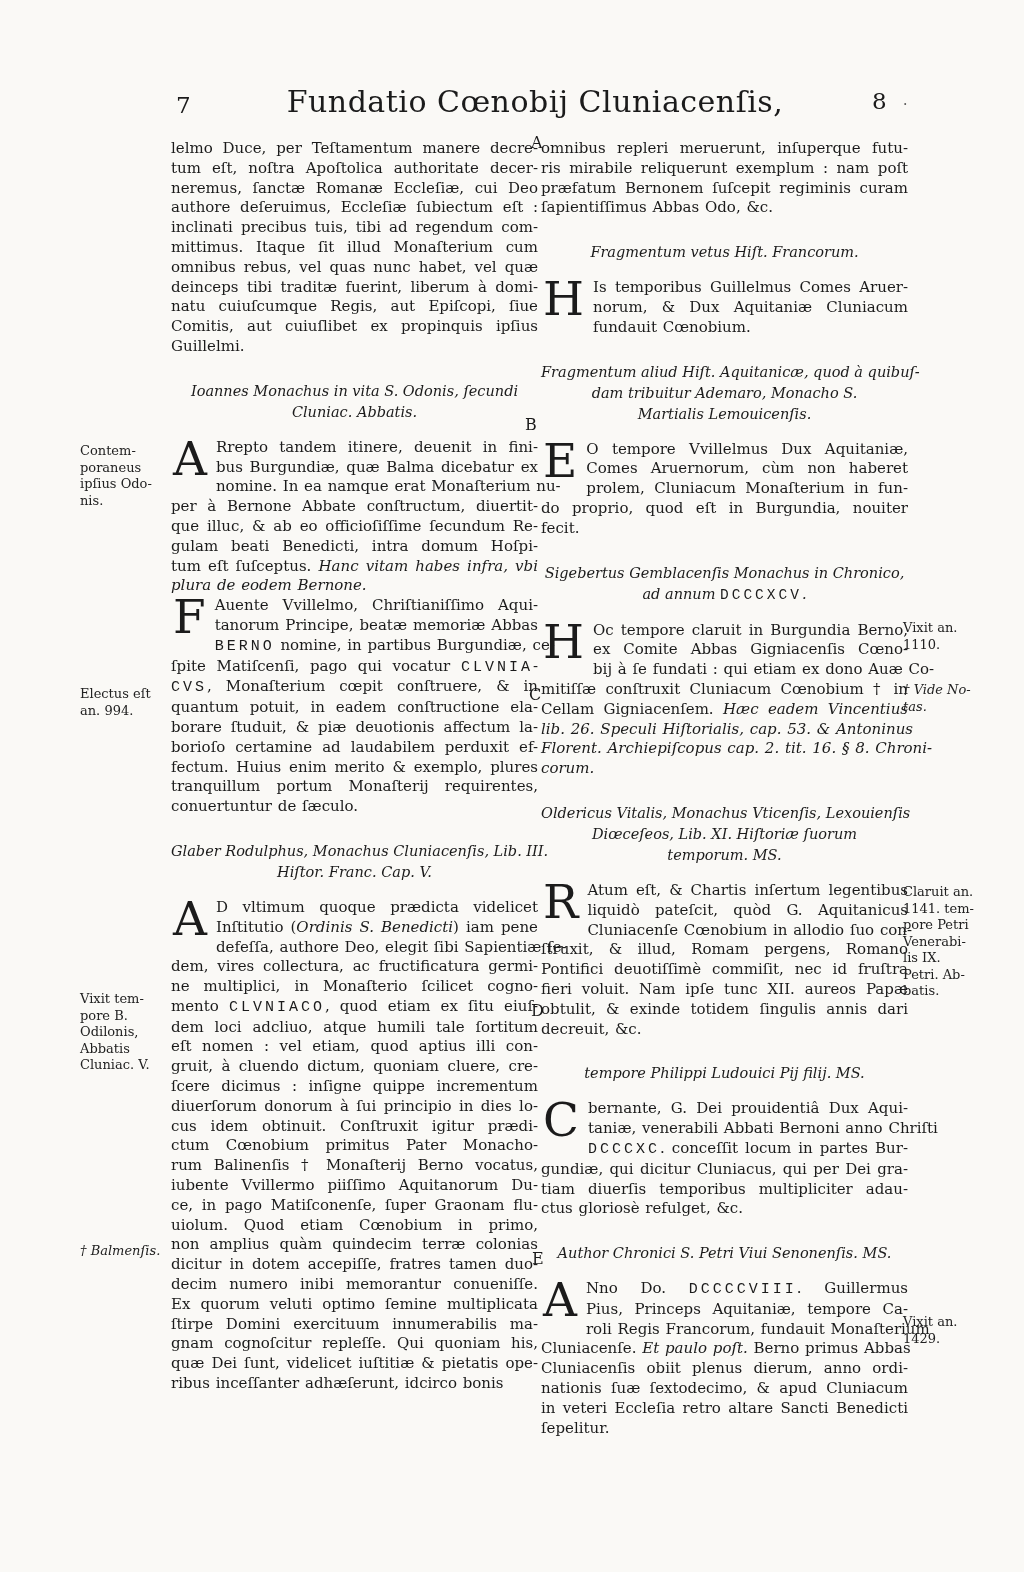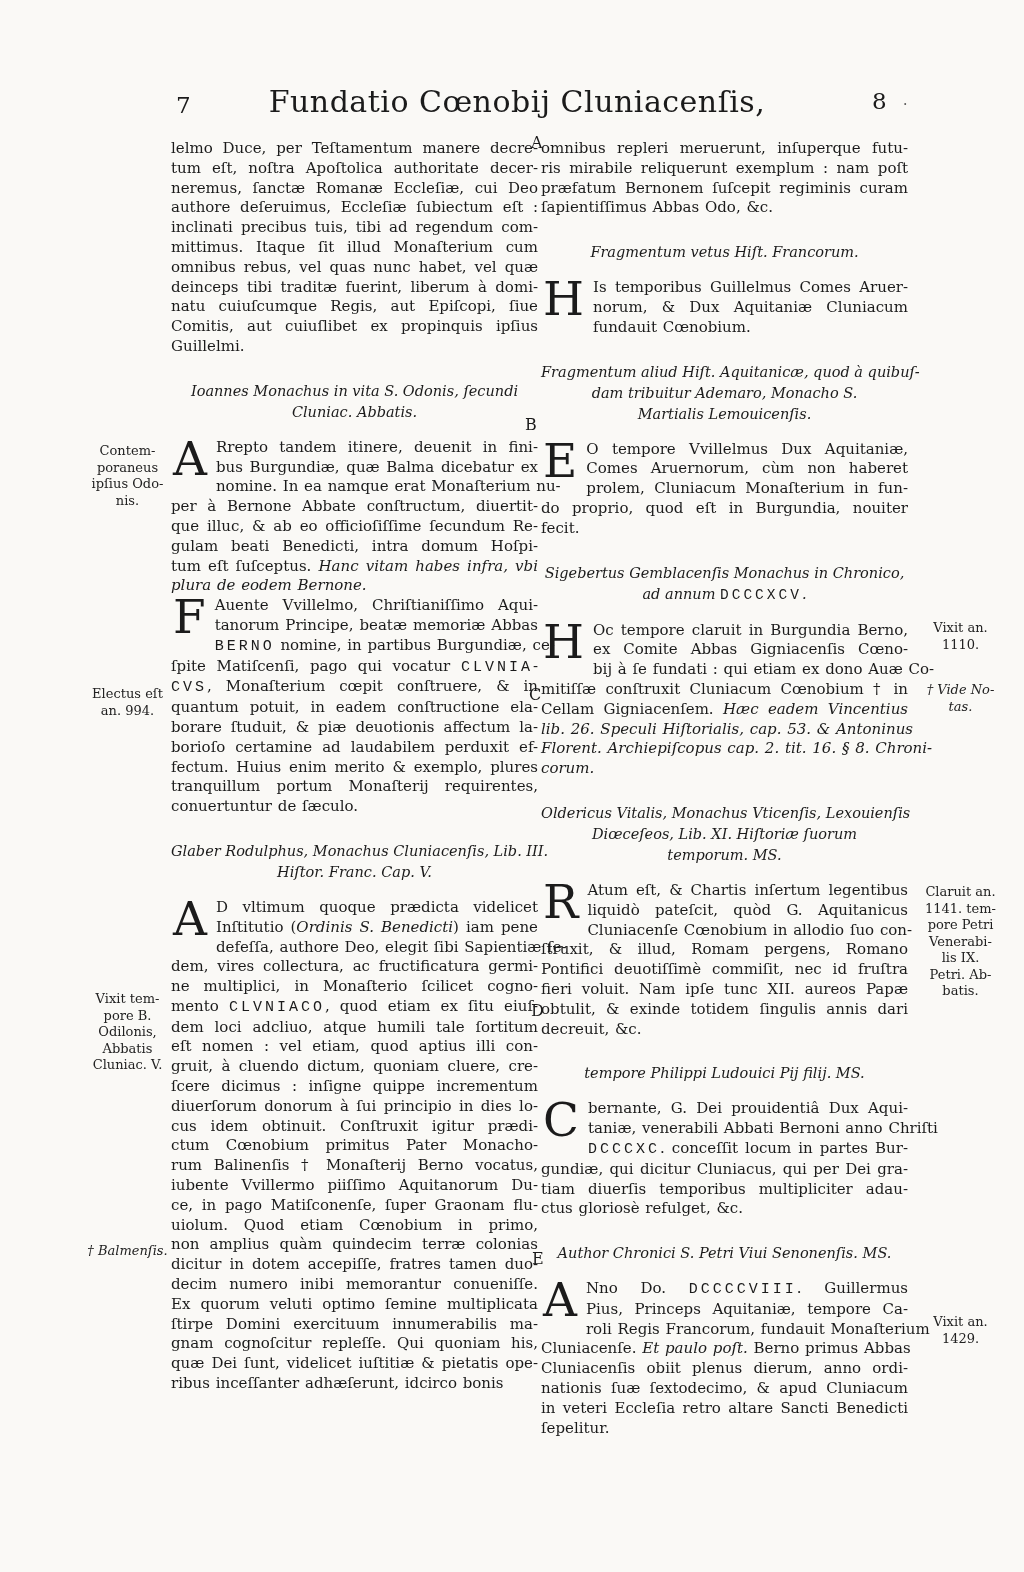--- a/index.html
+++ b/index.html
@@ -11,21 +11,21 @@
     background:#faf9f6;
     color:#1b1b1b;
     overflow:hidden;
   }
   
   .hdr-num{position:absolute;font-size:23px;}
   .hdr-num.left{left:176px;top:92px;}
   .hdr-num.right{left:872px;top:88px;}
   .hdr-dot{position:absolute;left:903px;top:96px;font-size:14px;color:#555;}
   .hdr-title{
-    position:absolute;left:517px;top:84px;transform:translateX(-50%);
+    position:absolute;left:535px;top:84px;transform:translateX(-50%);
     font-size:30px;white-space:nowrap;letter-spacing:0.5px;text-align:center;
   }
   
   .col{position:absolute;top:139px;width:367px;font-size:15px;line-height:19.8px;}
   .col-left{left:171px;}
   .col-right{left:541px;}
   .para{margin:0;}
   .pline{
     text-align:justify;text-align-last:justify;
     white-space:nowrap;
@@ -41,21 +41,21 @@
   .hline{white-space:nowrap;}
   .spaced{letter-spacing:3px;font-style:normal;font-family:Liberation Mono, monospace;}
   
   .mnote{
     position:absolute;width:95px;
     font-size:13px;line-height:16.5px;color:#222;
   }
   .mnote.left-side{left:80px;}
   .mnote.right-side{left:903px;width:115px;}
   .mnote.italic{font-style:italic;}
-  .mnote div{white-space:nowrap;text-align:center;}
+  .mnote div{white-space:nowrap;}
   
   .gletter{position:absolute;font-size:16px;color:#1b1b1b;}
 </style>
 </head>
 <body>
 
 <div class="page">
   <div class="hdr-num left">7</div>
   <div class="hdr-title">Fundatio Cœnobij Cluniacenſis,</div>
   <div class="hdr-num right">8</div>

